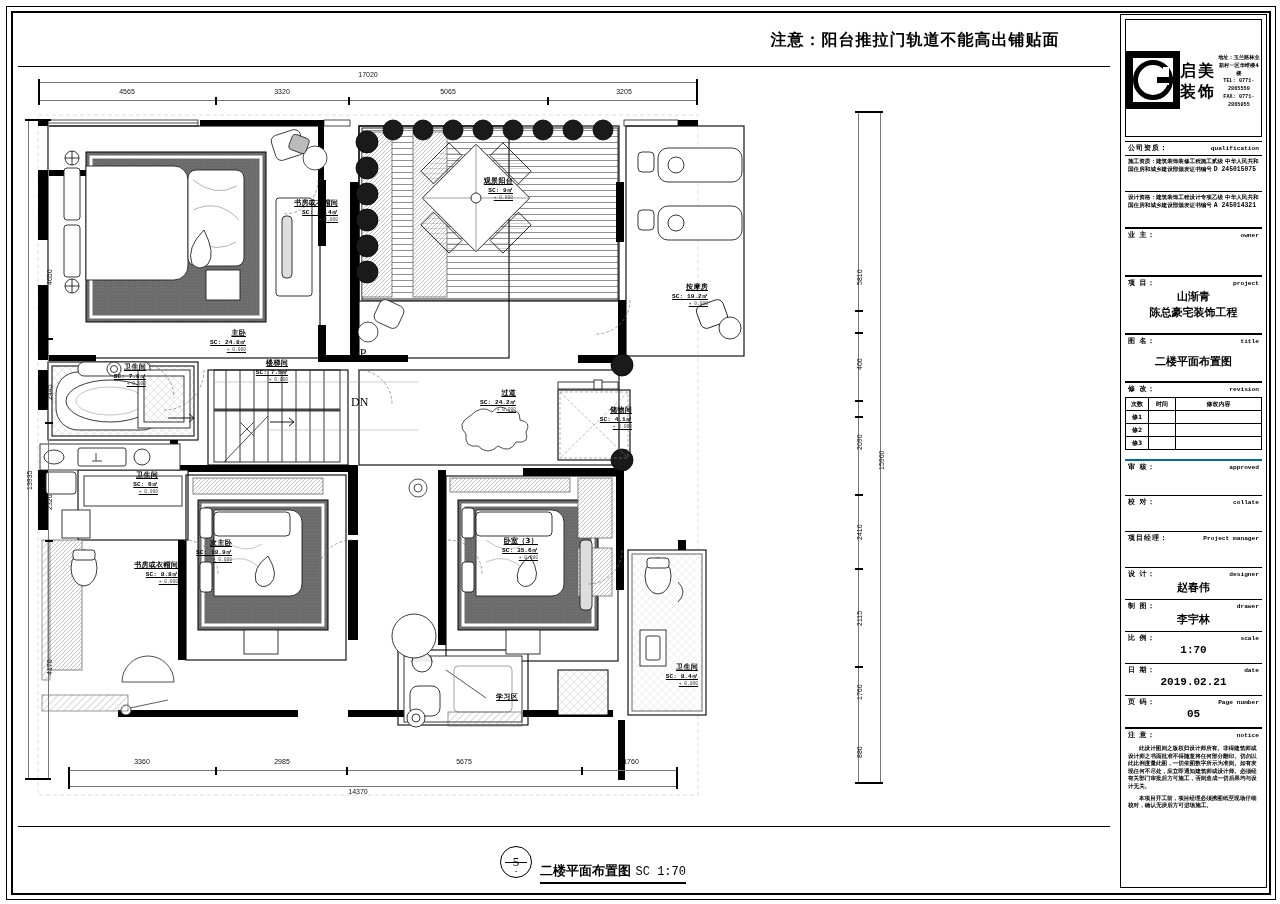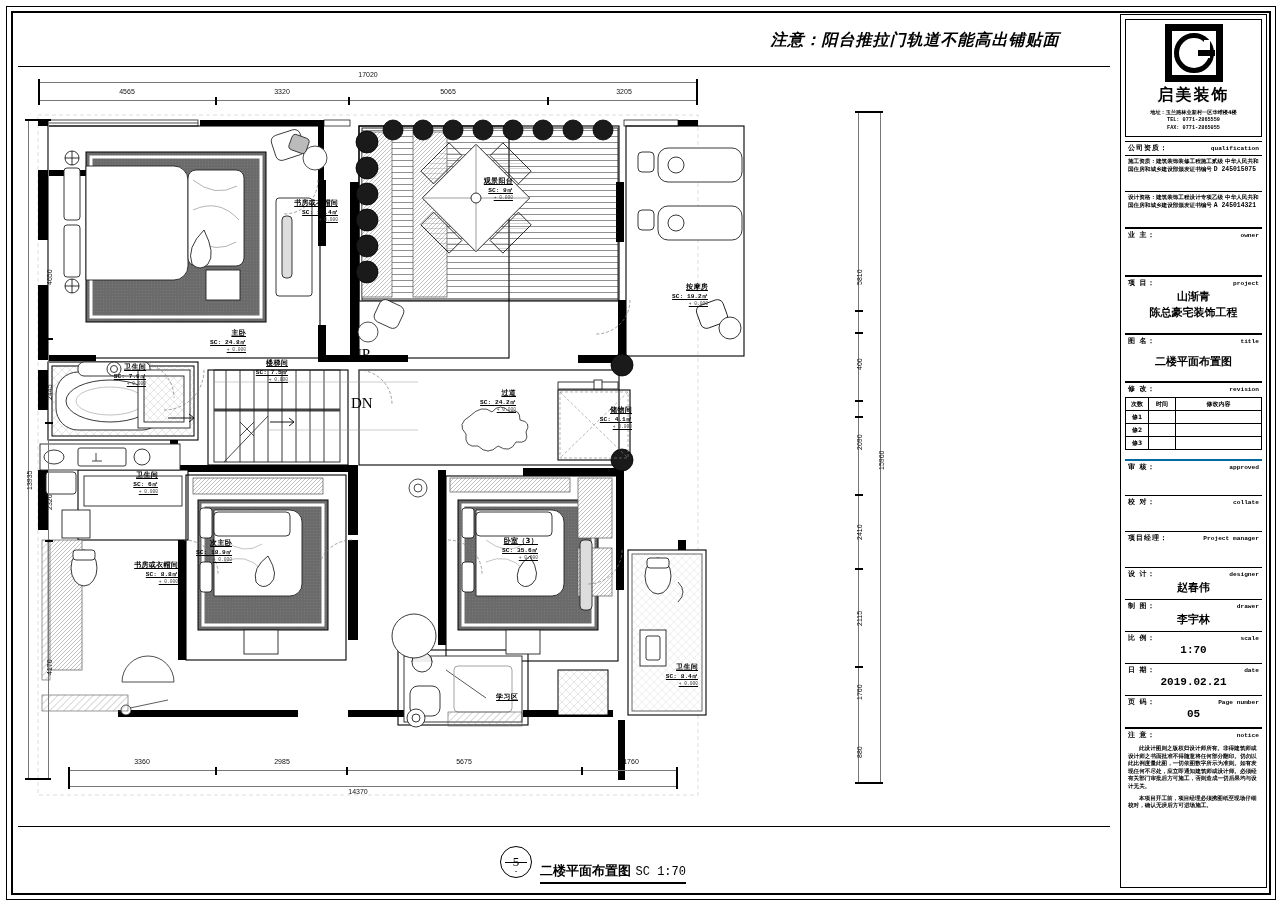--- a/index.html
+++ b/index.html
@@ -6,30 +6,30 @@
   body{width:1280px;height:904px;overflow:hidden;
        font-family:"Liberation Sans","DejaVu Sans",sans-serif;color:#000;}
   .sheet{position:relative;width:1280px;height:904px;background:#fff;}
 
   
   .frame-outer{position:absolute;left:6px;top:6px;width:1268px;height:892px;border:1px solid #000;}
   .frame-inner{position:absolute;left:11px;top:11px;width:1256px;height:880px;border:2px solid #000;}
 
   
   .header-note{position:absolute;left:735px;top:30px;width:360px;text-align:center;
-    font-family:"DejaVu Sans",sans-serif;font-weight:bold;font-size:16px;letter-spacing:1px;font-style:italic;}
+    font-family:"DejaVu Sans",sans-serif;font-weight:bold;font-size:16px;letter-spacing:1px;}
 
   .header-rule{position:absolute;left:18px;top:66px;width:1092px;height:0;border-top:1px solid #000;}
   .bottom-rule{position:absolute;left:18px;top:826px;width:1092px;height:0;border-top:1px solid #000;}
 
   
   .titleblock{position:absolute;left:1120px;top:14px;width:147px;height:874px;
     border:1px solid #000;box-sizing:border-box;background:#fff;}
   .tb-logobox{position:absolute;left:4px;top:4px;width:137px;height:118px;border:1px solid #000;box-sizing:border-box;
-    display:flex;flex-direction:column;align-items:center;justify-content:flex-start;padding-top:4px;}
+    display:flex;flex-direction:row;align-items:center;justify-content:flex-start;padding-top:4px;}
   .logo-mark{width:58px;height:58px;border:7px solid #000;box-sizing:border-box;
      display:flex;align-items:center;justify-content:center;}
   .logo-inner{width:40px;height:40px;border:5px solid #000;border-radius:50%;box-sizing:border-box;position:relative;}
   .logo-inner:after{content:"";position:absolute;right:-6px;top:12px;width:17px;height:6px;background:#000;}
   .logo-inner:before{content:"";position:absolute;right:-1px;top:2px;width:6px;height:18px;background:#fff;}
   .logo-name{font-family:"DejaVu Sans",sans-serif;font-weight:bold;font-size:16px;margin-top:3px;letter-spacing:2px;}
   .logo-addr{font-size:5.2px;line-height:8px;text-align:center;font-weight:bold;margin-top:2px;
     font-family:"DejaVu Sans",sans-serif;}
   .logo-addr .tl{font-family:"Liberation Mono",monospace;}
 
@@ -57,21 +57,21 @@
   .dtxt{position:absolute;font-family:"Liberation Sans",sans-serif;font-size:7px;color:#111;
      text-align:center;white-space:nowrap;}
   .dtxt-v{position:absolute;font-family:"Liberation Sans",sans-serif;font-size:7px;color:#111;
      white-space:nowrap;transform:rotate(-90deg);transform-origin:left top;}
 
   .roomlbl{position:absolute;text-align:right;white-space:nowrap;text-decoration:underline;}
   .rl-name{font-family:"DejaVu Sans",sans-serif;font-size:7px;font-weight:bold;letter-spacing:.3px;}
   .rl-area{font-family:"Liberation Mono",monospace;font-size:6.2px;font-weight:bold;}
   .rl-lvl{font-family:"Liberation Mono",monospace;font-size:4.6px;color:#444;}
 
-  .updn{position:absolute;font-family:"Liberation Serif",serif;font-size:15px;}
+  .updn{position:absolute;font-family:"Liberation Serif",serif;font-size:12px;}
 
   
   .caption{position:absolute;left:500px;top:840px;display:flex;align-items:center;gap:8px;}
   .cap-circle{width:30px;height:30px;border:1px solid #000;border-radius:50%;position:relative;
      display:flex;align-items:center;justify-content:center;}
   .cap-circle .num{font-family:"Liberation Serif",serif;font-size:13px;}
   .cap-circle .bar{position:absolute;left:4px;top:50%;width:22px;height:0;border-top:1px solid #000;}
   .cap-circle .dash{position:absolute;left:50%;top:62%;font-size:8px;transform:translateX(-50%);}
   .cap-text{font-family:"DejaVu Sans",sans-serif;font-size:13px;font-weight:bold;
      border-bottom:2px solid #000;padding-bottom:2px;margin-top:22px;}

